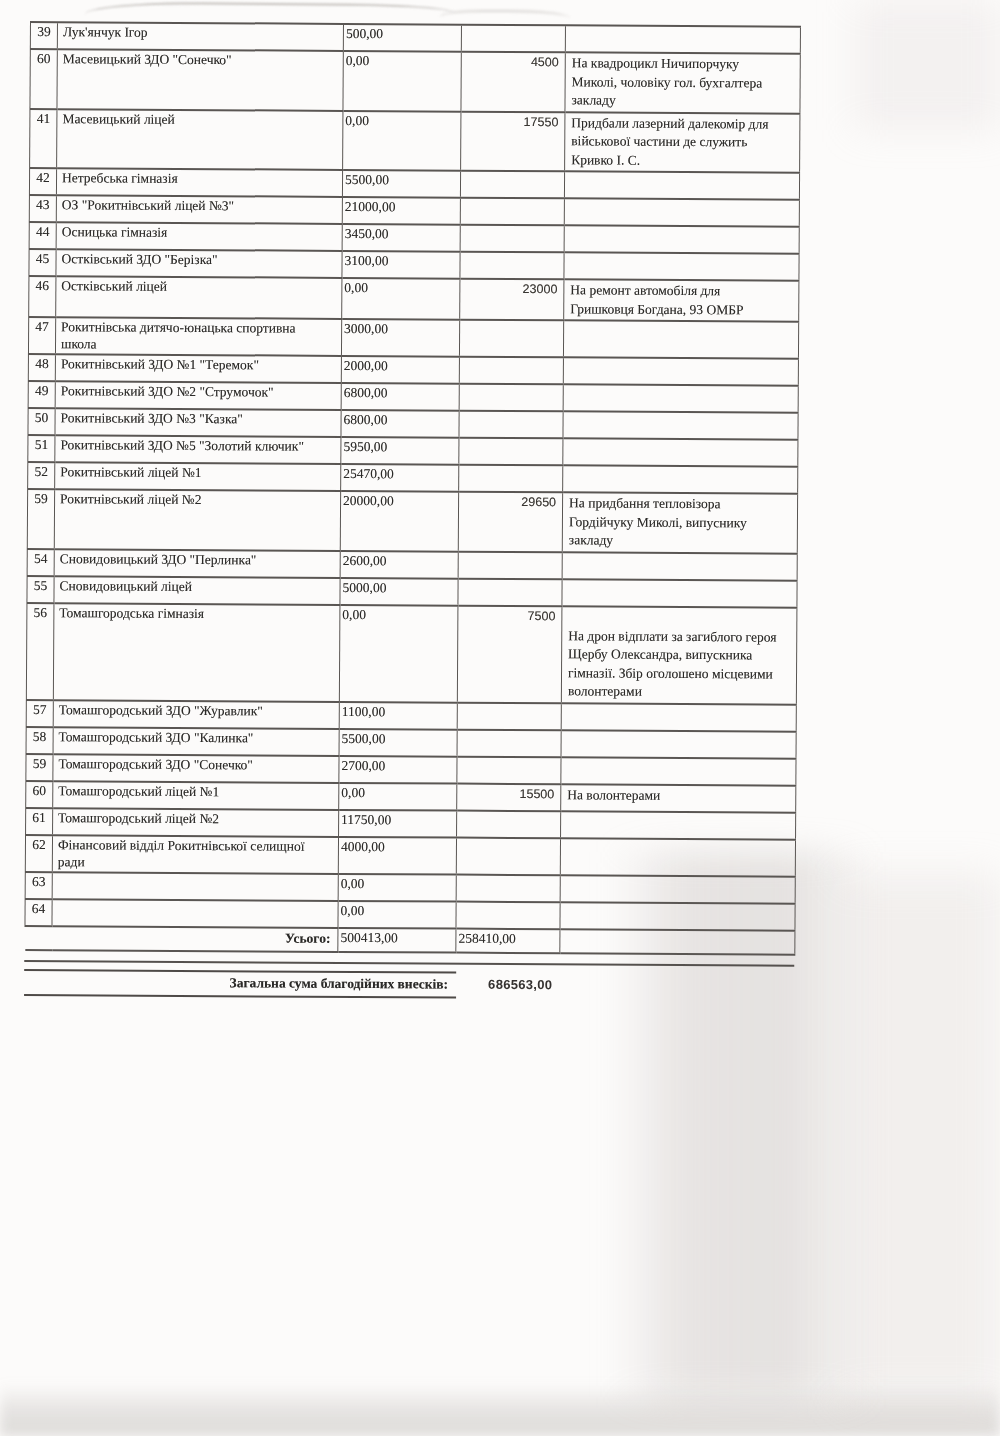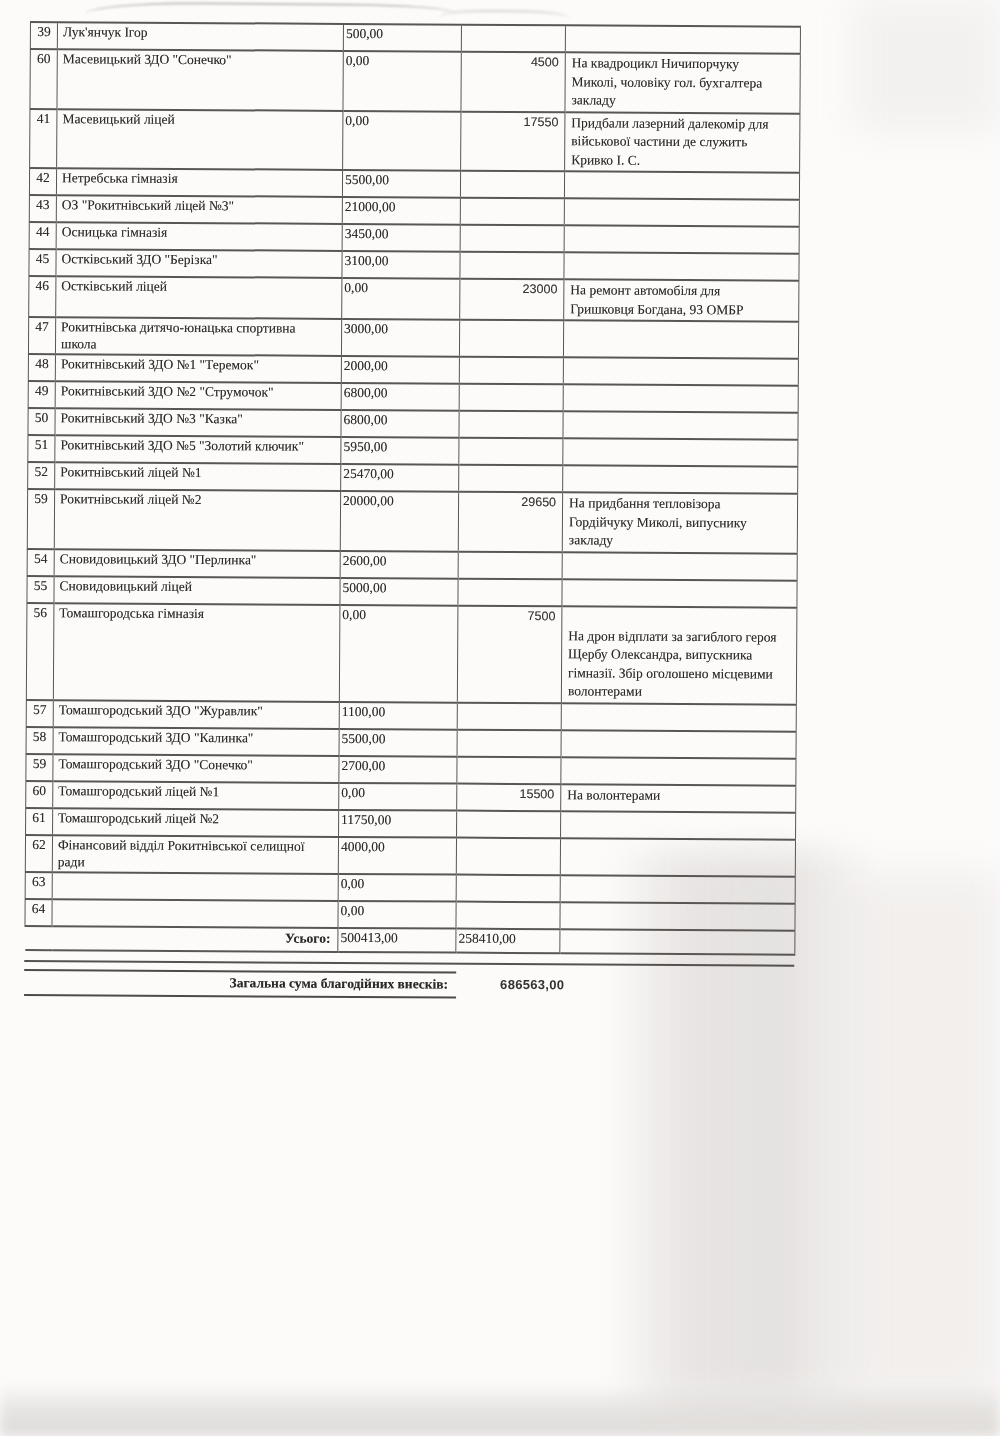--- a/index.html
+++ b/index.html
@@ -94,21 +94,21 @@
   .summary-box{
     position:absolute;left:0;top:0;width:424px;
     border-top:2px solid #4e4a47;
     border-bottom:2px solid #4e4a47;
     padding:3px 8px 4px 0;
     text-align:right;
     font-weight:bold;font-size:13.5px;
     text-shadow:0 0 0.5px rgba(60,56,52,0.5);
   }
   .summary-value{
-    position:absolute;left:476px;top:5px;
+    position:absolute;left:464px;top:5px;
     font-family:"Liberation Sans","DejaVu Sans",sans-serif;
     font-weight:bold;font-size:13px;letter-spacing:0.3px;color:#353230;
   }
 </style>
 </head>
 <body>
 
 <div class="artifact artifact-curve-1"></div>
 <div class="artifact artifact-curve-2"></div>
 <div class="artifact shade-topright"></div>

